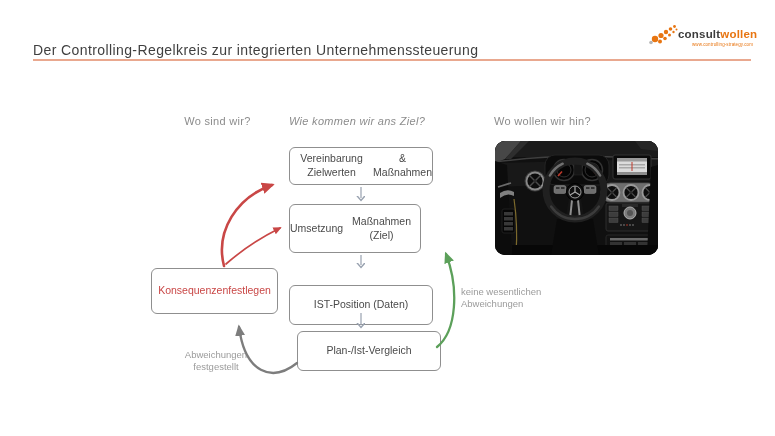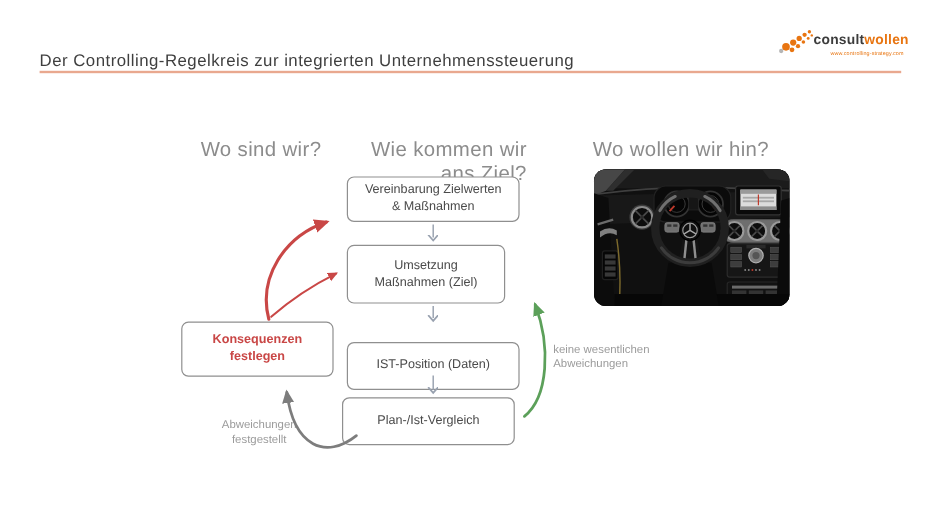--- a/index.html
+++ b/index.html
@@ -9,33 +9,33 @@
   
   .page-title{left:33px;top:42px;font-size:14px;letter-spacing:.4px;color:#3f3f3f;}
   .title-rule{left:33px;top:59px;width:718px;height:2px;background:#e9a88f;}
   
   .logo{left:648px;top:20px;width:118px;height:30px;}
   .logo-text{position:absolute;left:30px;top:8px;font-size:11.5px;font-weight:bold;letter-spacing:.2px;}
   .logo-consult{color:#3c3c3c;}
   .logo-network{color:#e87511;}
   .logo-url{position:absolute;left:44px;top:22px;font-size:4.5px;color:#e87511;letter-spacing:.1px;}
   
-  .col-header{font-size:17px;color:#8c8c8c;letter-spacing:.3px;top:115px;}
+  .col-header{font-size:11px;color:#8c8c8c;letter-spacing:.3px;top:115px;}
   .col1{left:160px;width:115px;text-align:center;}
-  .col2{left:289px;width:150px;text-align:right;}
+  .col2{left:289px;width:150px;text-align:left;font-style:italic;}
   .col3{left:494px;}
   
   .fbox{border:1.4px solid #8f8f8f;border-radius:6px;background:#fff;
-        display:flex;flex-direction:column;align-items:center;justify-content:center;
+        display:flex;flex-direction:row;align-items:center;justify-content:center;
         font-size:10.5px;color:#4a4a4a;line-height:1.3;text-align:center;box-sizing:border-box;z-index:2;}
   .box1{left:289px;top:147px;width:144px;height:38px;}
   .box2{left:289px;top:204px;width:132px;height:49px;}
   .box3{left:289px;top:285px;width:144px;height:40px;}
-  .box4{left:285px;top:331px;width:144px;height:40px;}
-  .box5{left:151px;top:268px;width:127px;height:46px;color:#c94746;font-weight:700;}
+  .box4{left:297px;top:331px;width:144px;height:40px;}
+  .box5{left:151px;top:268px;width:127px;height:46px;color:#c94746;font-weight:400;}
   .line{display:block;}
   
   .note{font-size:9.5px;color:#9b9b9b;line-height:1.25;}
   .note-abw{left:166px;top:349px;width:100px;text-align:center;}
   .note-keine{left:461px;top:286px;}
   
   .arrows{left:0;top:0;z-index:3;pointer-events:none;}
   
   .car{left:495px;top:141px;width:163px;height:114px;border-radius:10px;overflow:hidden;background:#101010;z-index:1;}
 </style>

